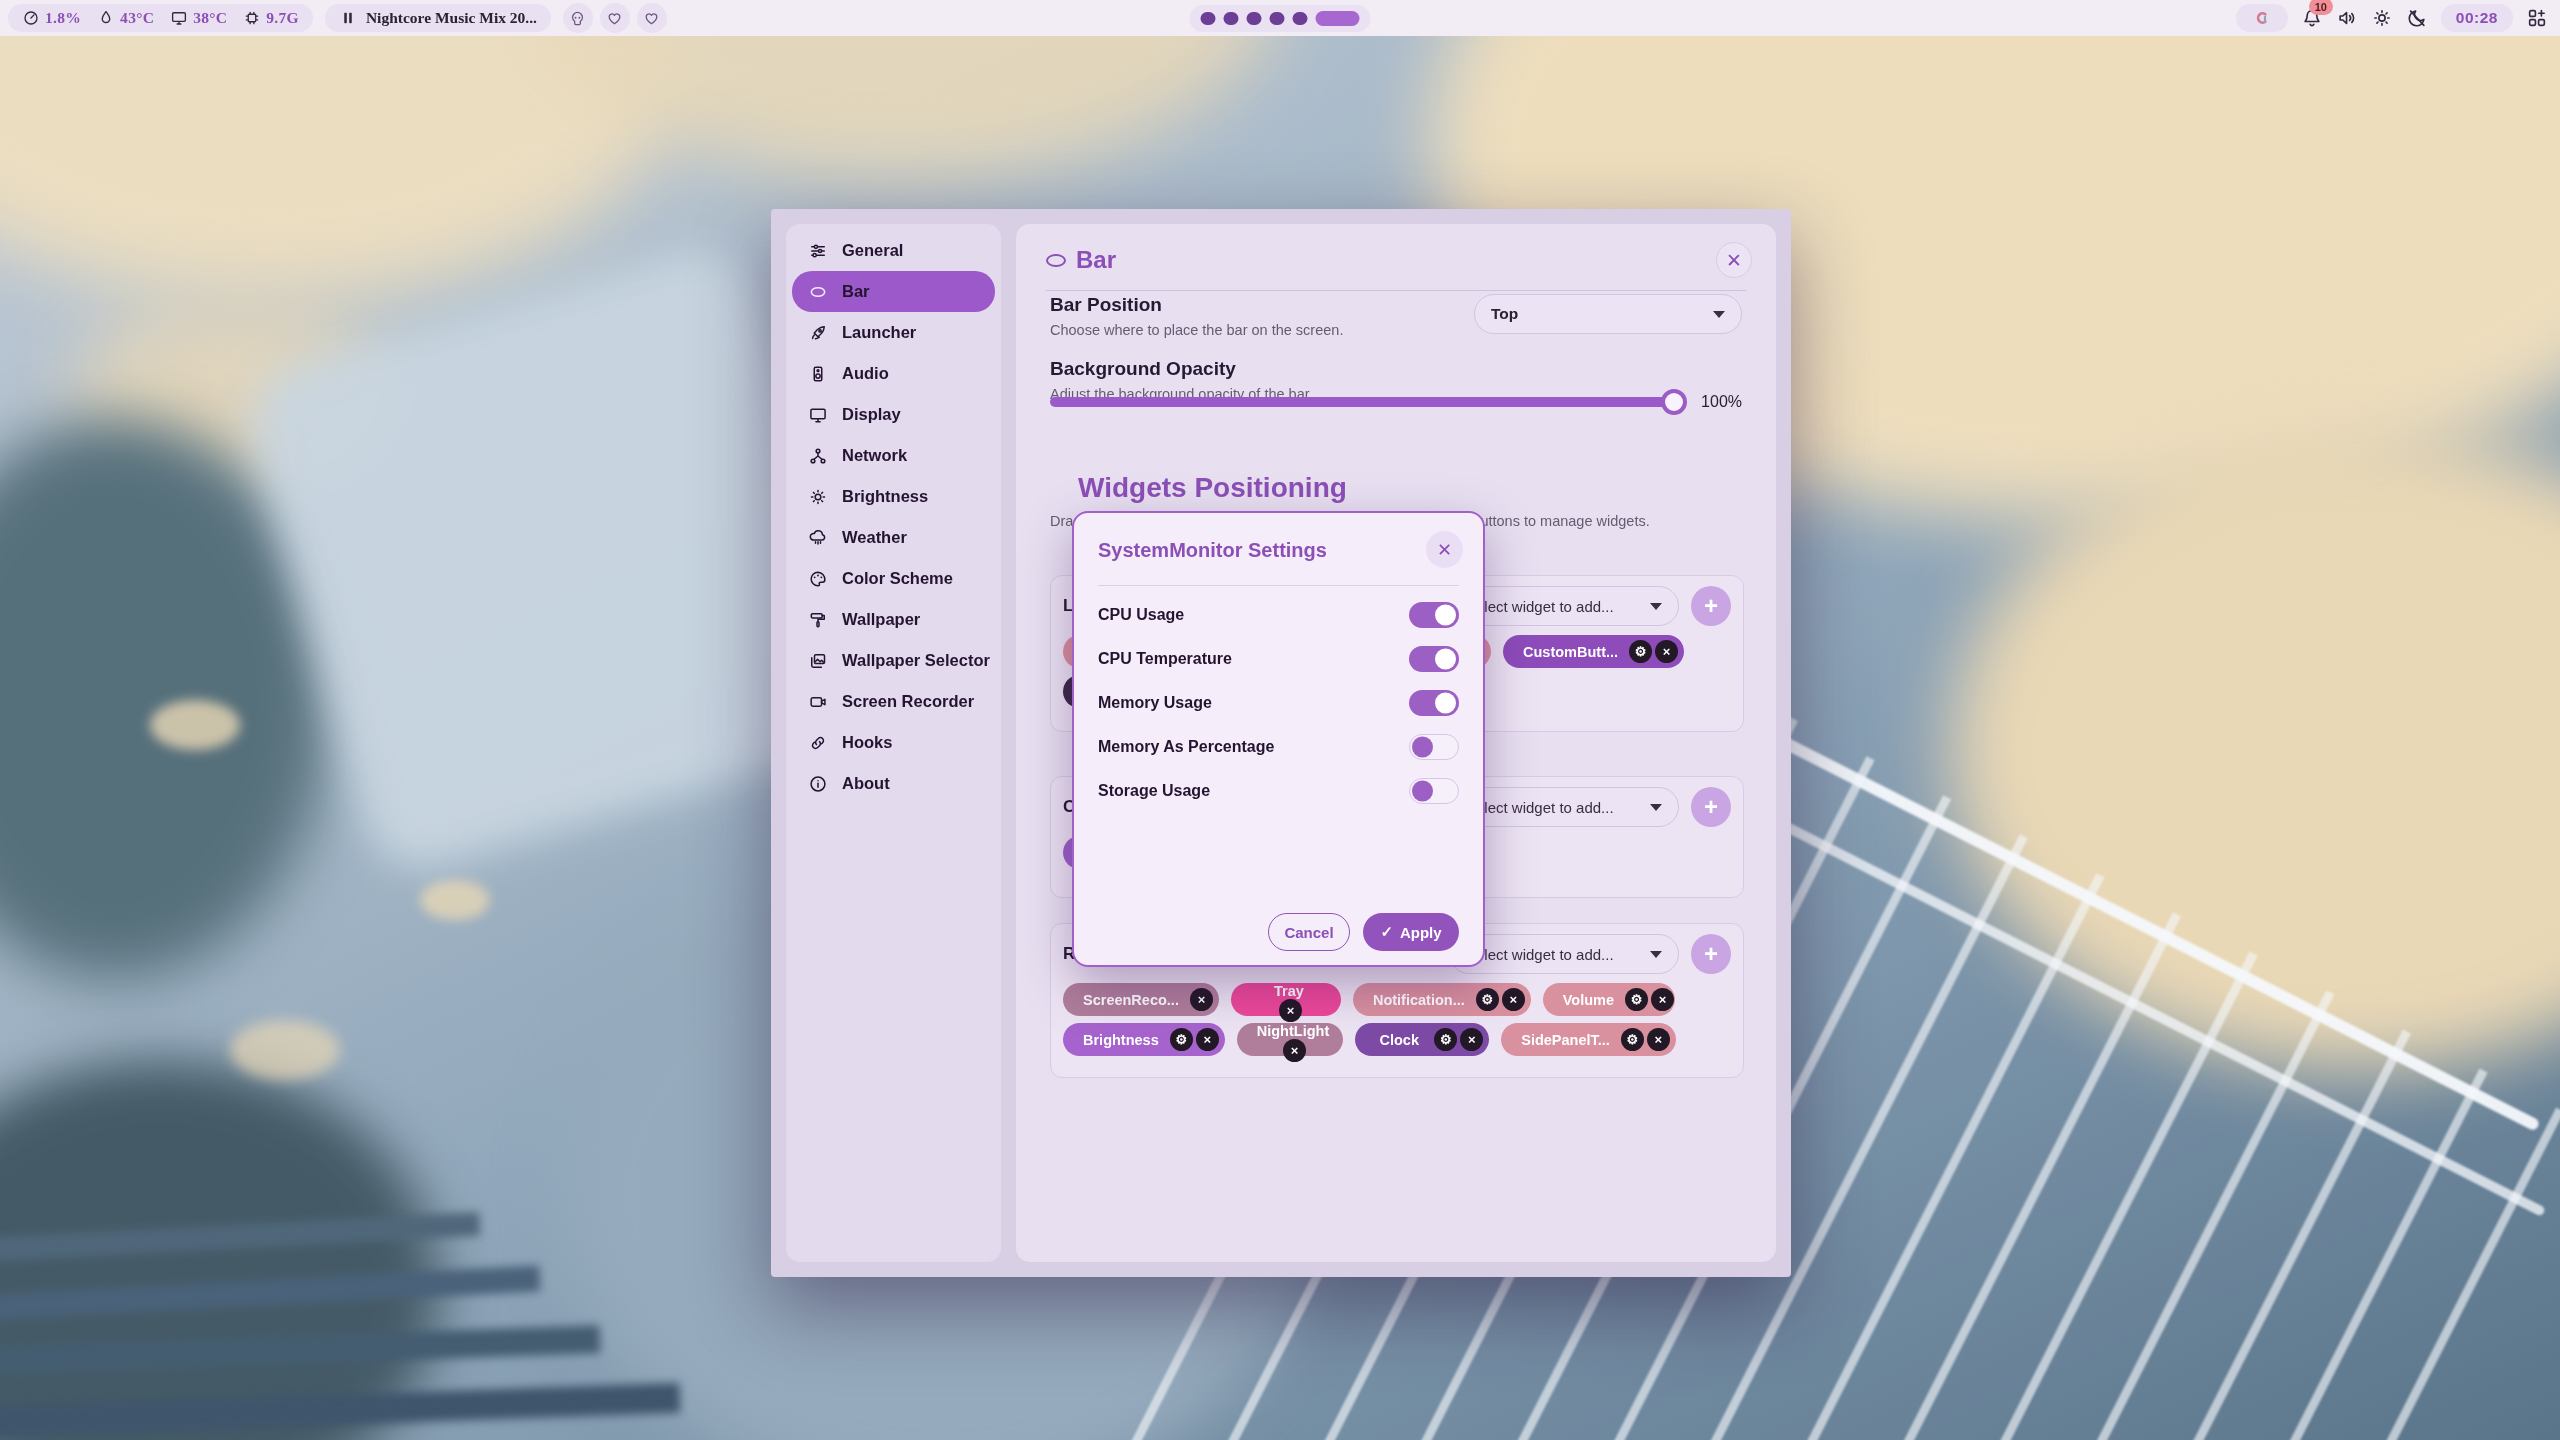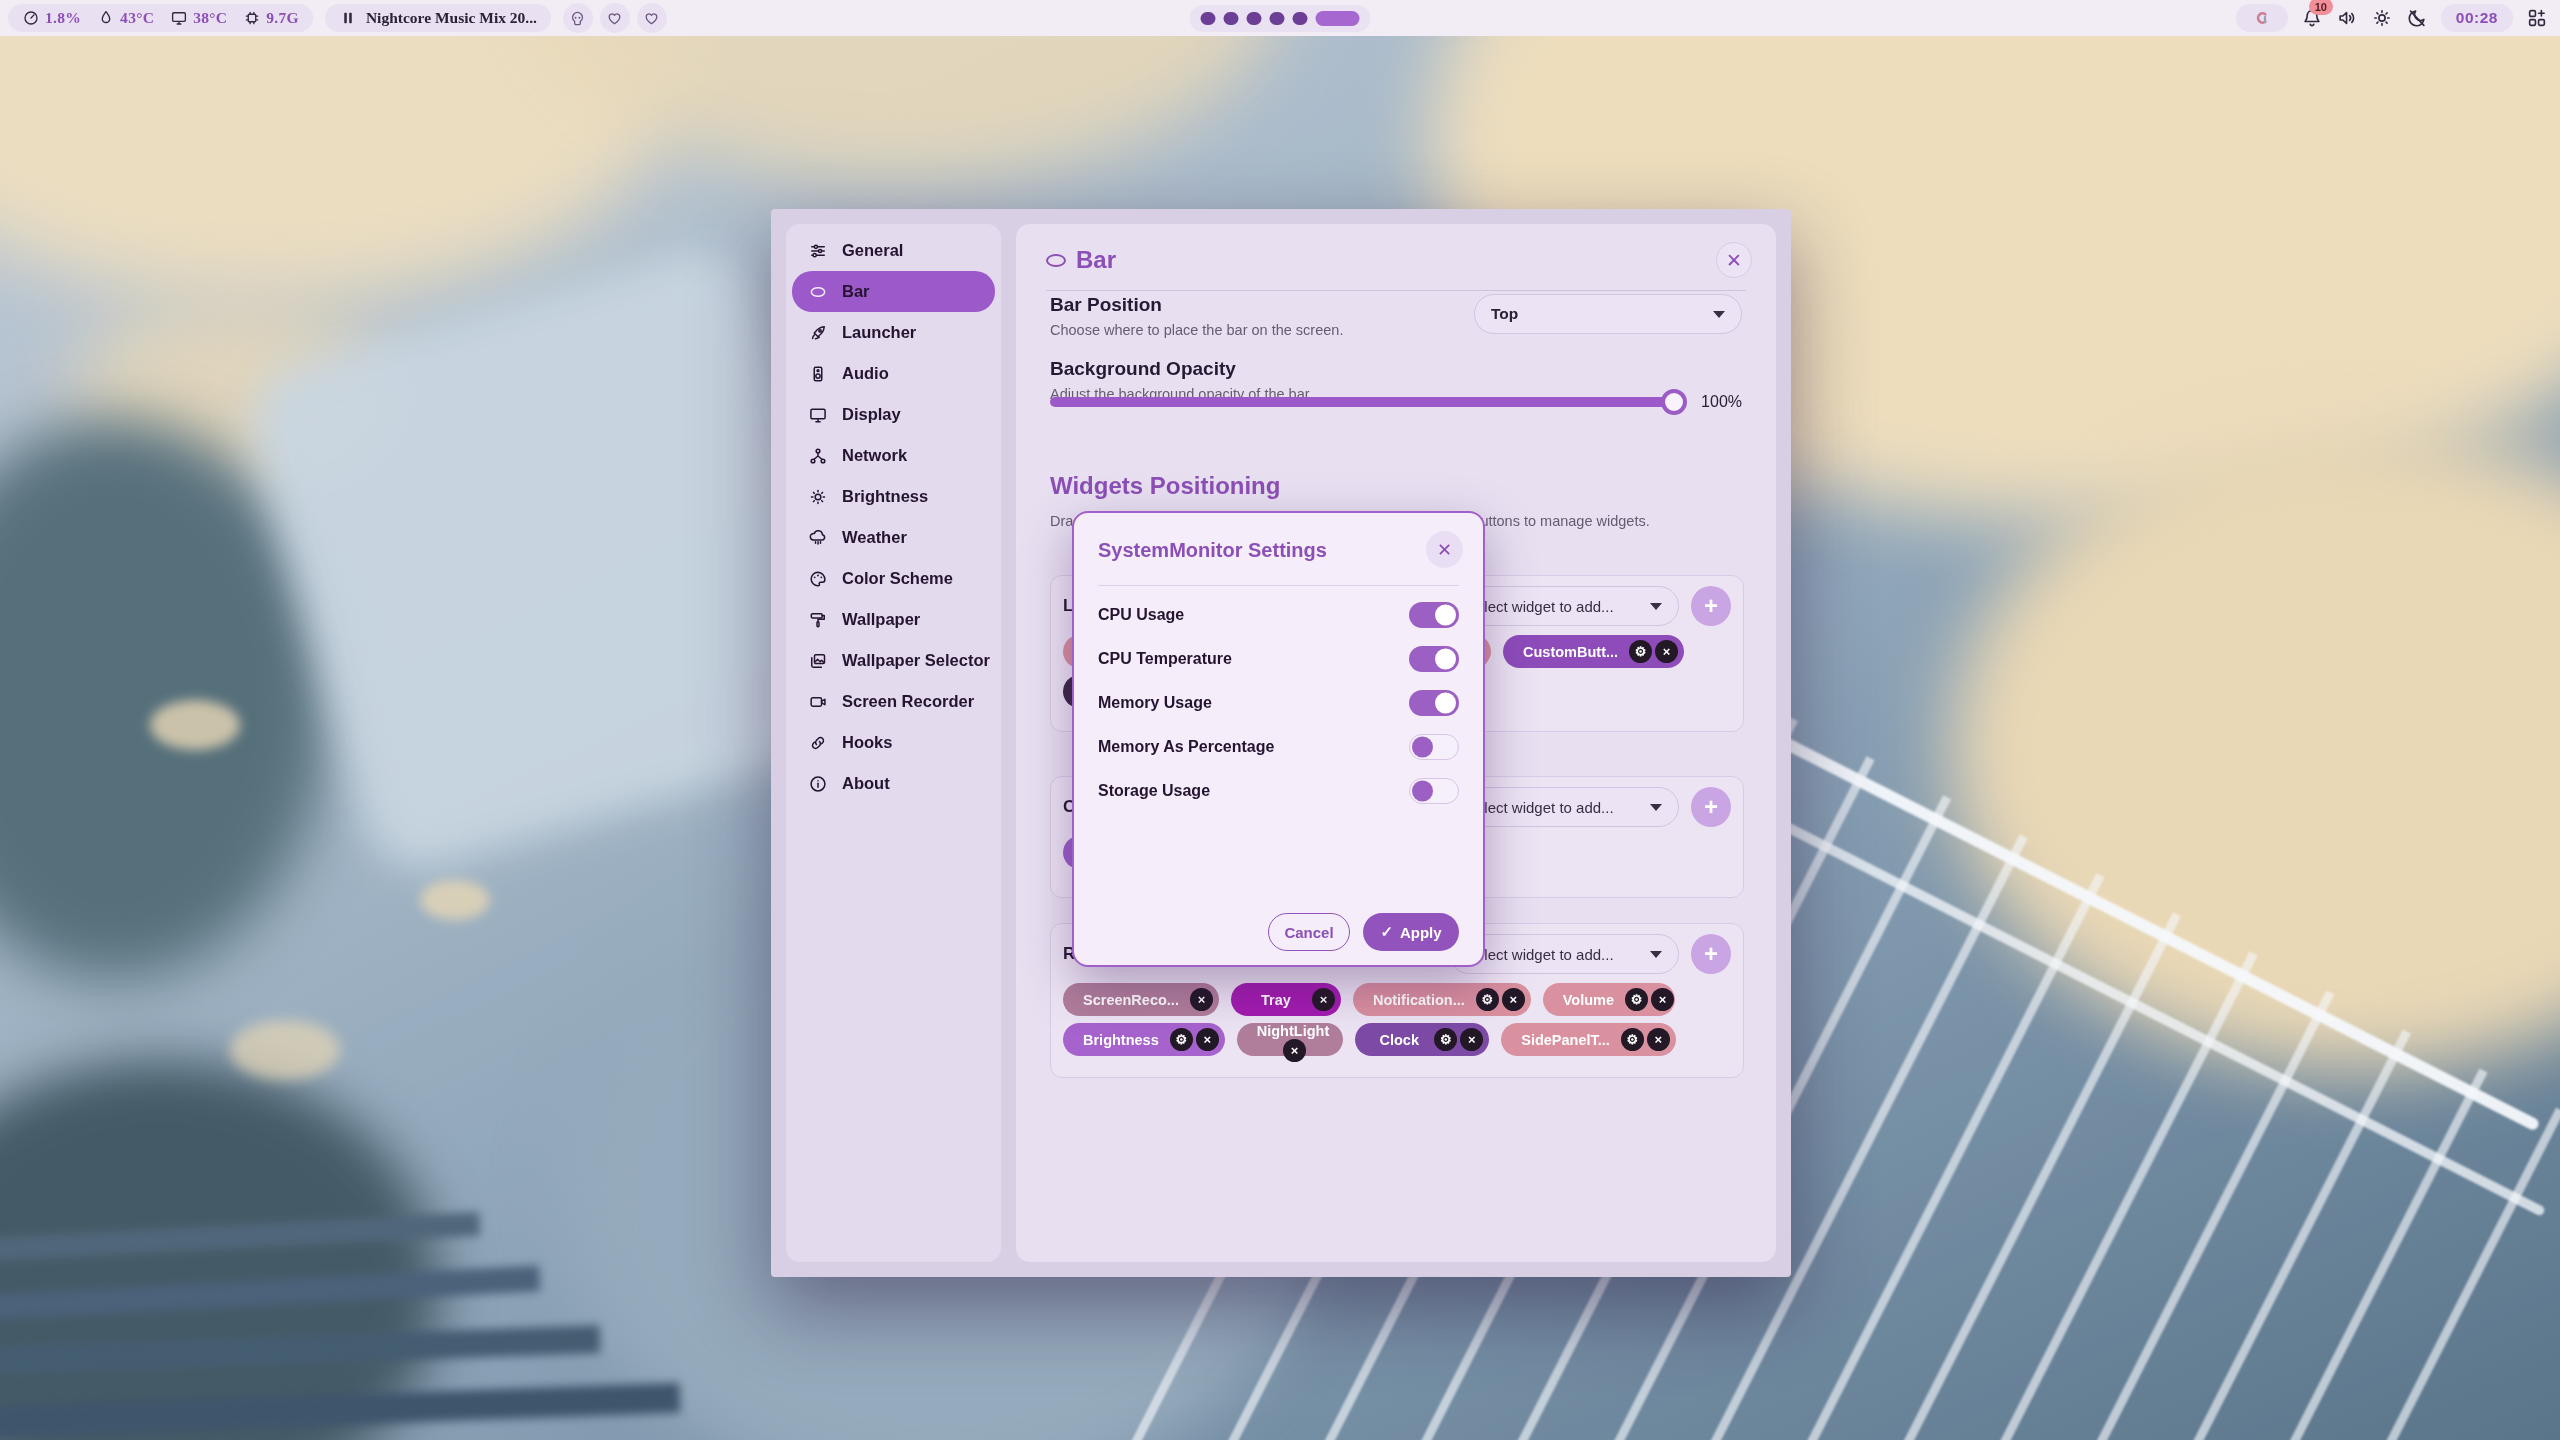--- a/index.html
+++ b/index.html
@@ -52,21 +52,21 @@
   .closebtn { position:absolute; right:0; top:2px; width:36px; height:36px; border-radius:50%; background:#ece3f4; border:1px solid #d9cbe7; color:#8b4fb5; font-size:19px; display:flex; align-items:center; justify-content:center; cursor:pointer; }
   .m-divider { position:absolute; left:30px; right:30px; top:66px; height:1px; background:#cfc2de; }
 
   .lbl { font-size:19px; font-weight:bold; color:#261933; }
   .sub { font-size:14.5px; color:#675a71; }
   .select { height:40px; background:#ece4f4; border:1px solid #d3c4e3; border-radius:20px; display:flex; align-items:center; padding:0 16px; cursor:pointer; }
   .sel-text { font-size:15.5px; color:#2a2135; font-weight:bold; flex:1; }
   .caret { width:0; height:0; border-left:6px solid transparent; border-right:6px solid transparent; border-top:7px solid #3a2d44; margin-left:10px; }
   .slider-track { position:relative; height:10px; border-radius:5px; background:#9c59c9; flex:1; }
   .slider-knob { position:absolute; right:-2px; top:50%; transform:translateY(-50%); width:26px; height:26px; border-radius:50%; background:#f8f3fc; border:4.5px solid #9c5cc6; }
-  .wp-heading { color:#8b4fb5; font-size:24px; font-weight:bold; }
+  .wp-heading { color:#8b4fb5; font-size:28px; font-weight:bold;margin-left:28px; }
 
   .sec-card { position:absolute; left:34px; width:694px; background:#ece4f3; border:1px solid #d9cbe7; border-radius:12px; padding:10px 12px; }
   .sec-top { display:flex; align-items:center; justify-content:space-between; }
   .sec-name { font-size:17px; font-weight:bold; color:#261933; white-space:nowrap; overflow:hidden; }
   .sec-right { display:flex; align-items:center; gap:12px; margin-left:auto; }
   .sec-select { width:230px; height:40px; }
   .sec-select .sel-text { font-weight:normal; font-size:15px; color:#3a2d44; white-space:nowrap; }
   .addbtn { width:40px; height:40px; border-radius:50%; background:#c9a6e3; color:#fff; font-size:24px; font-weight:bold; display:flex; align-items:center; justify-content:center; cursor:pointer; flex:0 0 auto; }
   .chips-rows { margin-top:9px; display:flex; flex-direction:column; gap:7px; }
   .chips-row { display:flex; gap:12px; }
@@ -509,21 +509,21 @@
           </div>
         </div>
         <div class="chips-rows">
           <div class="chips-row">
             <div class="chip" style="background: rgb(176, 126, 155);">
               <span class="chip-label" style="flex:1;text-align:center;">ScreenReco...</span>
               <span class="chip-btn">
                 <span style="font-weight:bold;">×</span>
               </span>
             </div>
-            <div class="chip" style="background: #a21caf; width: 110px;">
+            <div class="chip" style="background: #ec4899; width: 110px; flex-direction: column;">
               <span class="chip-label" style="flex:1;text-align:center;">Tray</span>
               <span class="chip-btn">
                 <span style="font-weight:bold;">×</span>
               </span>
             </div>
             <div class="chip" style="background: rgb(217, 144, 159);">
               <span class="chip-label" style="flex:1;text-align:center;">Notification...</span>
               <span class="chip-btn">
                 <span>⚙</span>
               </span>

